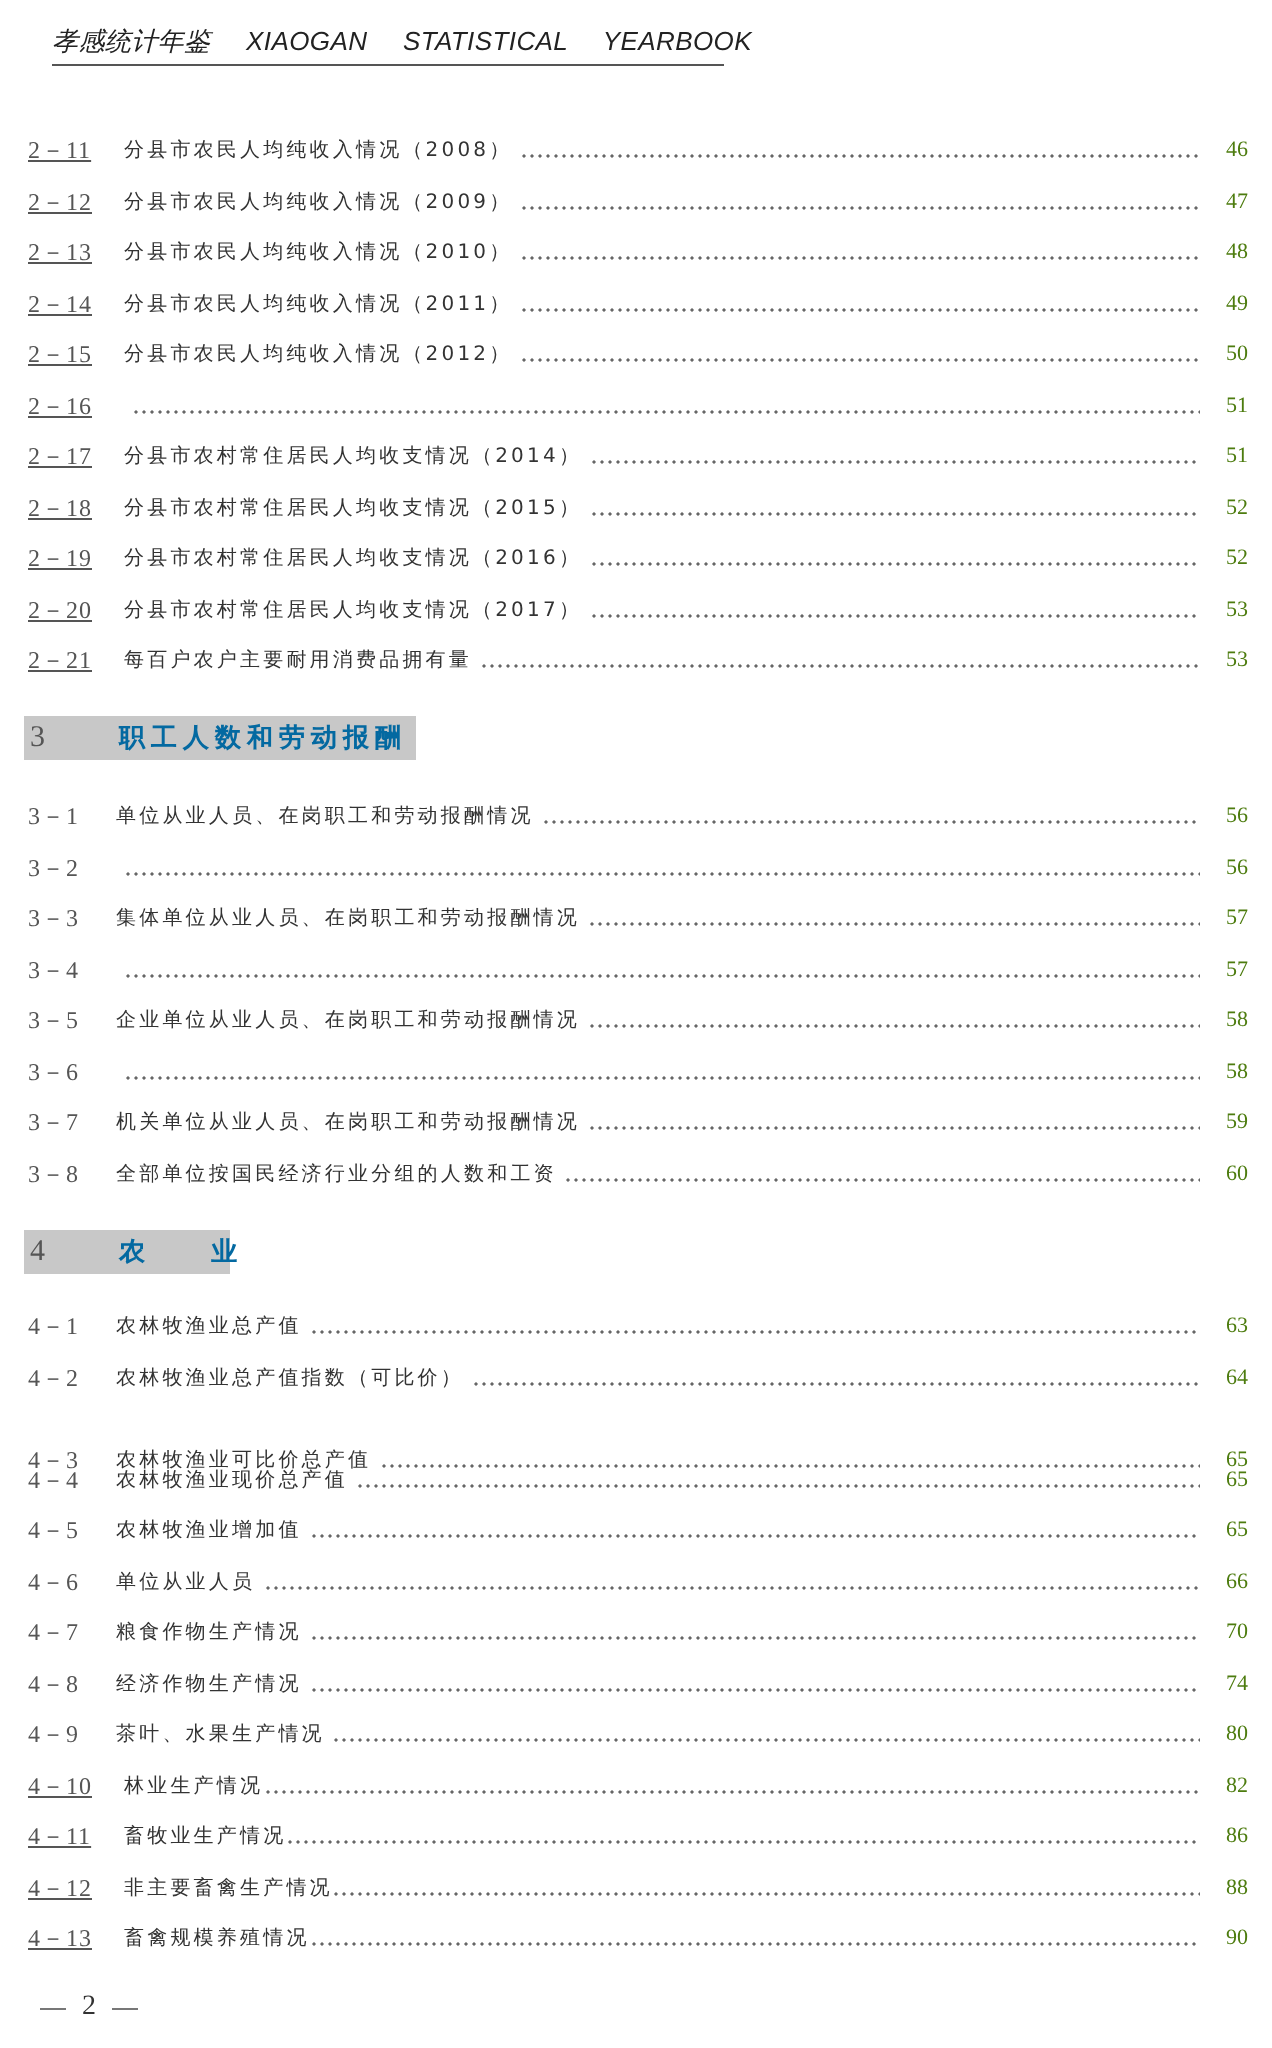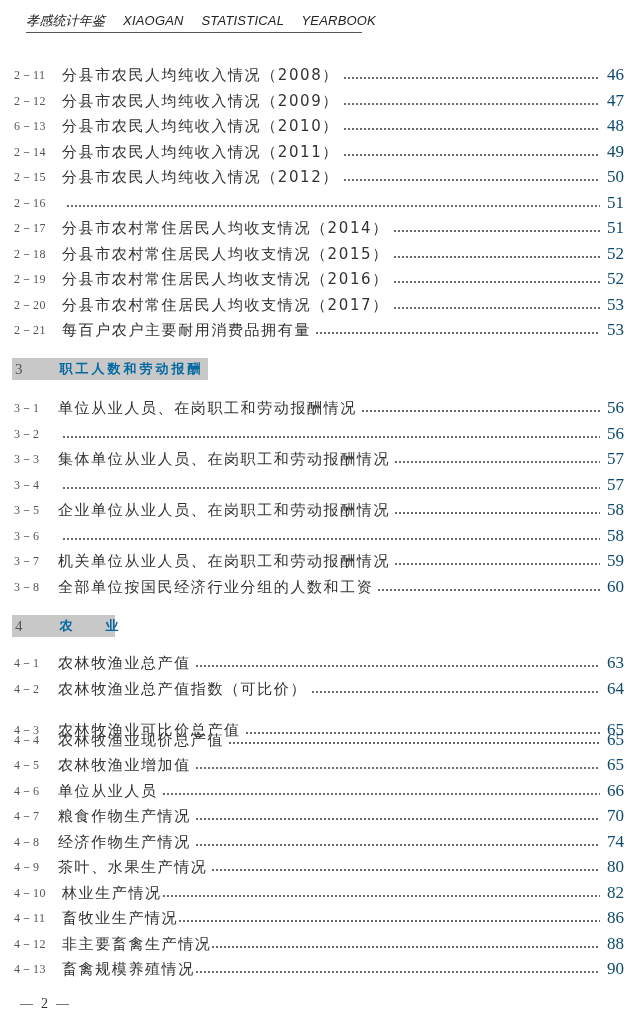--- a/index.html
+++ b/index.html
@@ -16,35 +16,35 @@
     .running-header .en { word-spacing: 14px; }
 
     .toc-row {
       position: absolute; left: 14px; width: 610px; height: 20px;
       display: flex; align-items: center; font-size: 12px; color: #333;
     }
     .toc-num {
       width: 44px; flex: 0 0 auto; font-family: "Liberation Serif", serif;
       font-size: 12px; color: #555; white-space: nowrap; letter-spacing: 0.5px;
     }
-    .toc-num.wide { width: 48px; }
+    .toc-num.wide { width: 48px; text-decoration: underline; }
     .toc-title {
       flex: 0 0 auto; white-space: nowrap; letter-spacing: 1.6px;
-      font-family: "DejaVu Sans", sans-serif; font-size: 15px; color: #333;
+      font-family: "DejaVu Sans", sans-serif; font-size: 10px; color: #333;
     }
     .toc-dots {
       flex: 1 1 auto; height: 1px; margin: 0 6px 0 4px; align-self: center;
       margin-top: 6px;
       background-image: radial-gradient(circle, #666 0.7px, transparent 0.9px);
       background-size: 4px 2px; background-repeat: repeat-x;
       height: 2px;
     }
     .toc-page {
       flex: 0 0 18px; text-align: right; font-family: "Liberation Serif", serif;
-      font-size: 17px; color: #0c4a6e;
+      font-size: 11px; color: #4d7c0f;
     }
 
     .section-heading {
       position: absolute; left: 12px; height: 22px; background: #c8c8c8;
       display: flex; align-items: center; padding: 0 2px 0 2px;
     }
     .section-num {
       font-family: "Liberation Serif", serif; font-size: 15px; color: #555;
       margin-right: 16px; margin-left: 1px;
     }
@@ -73,21 +73,21 @@
   <span class="toc-dots"></span>
   <span class="toc-page">46</span>
 </div>
 <div class="toc-row" style="top:91px">
   <span class="toc-num wide">2－12</span>
   <span class="toc-title">分县市农民人均纯收入情况（2009）</span>
   <span class="toc-dots"></span>
   <span class="toc-page">47</span>
 </div>
 <div class="toc-row" style="top:116px">
-  <span class="toc-num wide">6－13</span>
+  <span class="toc-num wide">2－13</span>
   <span class="toc-title">分县市农民人均纯收入情况（2010）</span>
   <span class="toc-dots"></span>
   <span class="toc-page">48</span>
 </div>
 <div class="toc-row" style="top:142px">
   <span class="toc-num wide">2－14</span>
   <span class="toc-title">分县市农民人均纯收入情况（2011）</span>
   <span class="toc-dots"></span>
   <span class="toc-page">49</span>
 </div>

